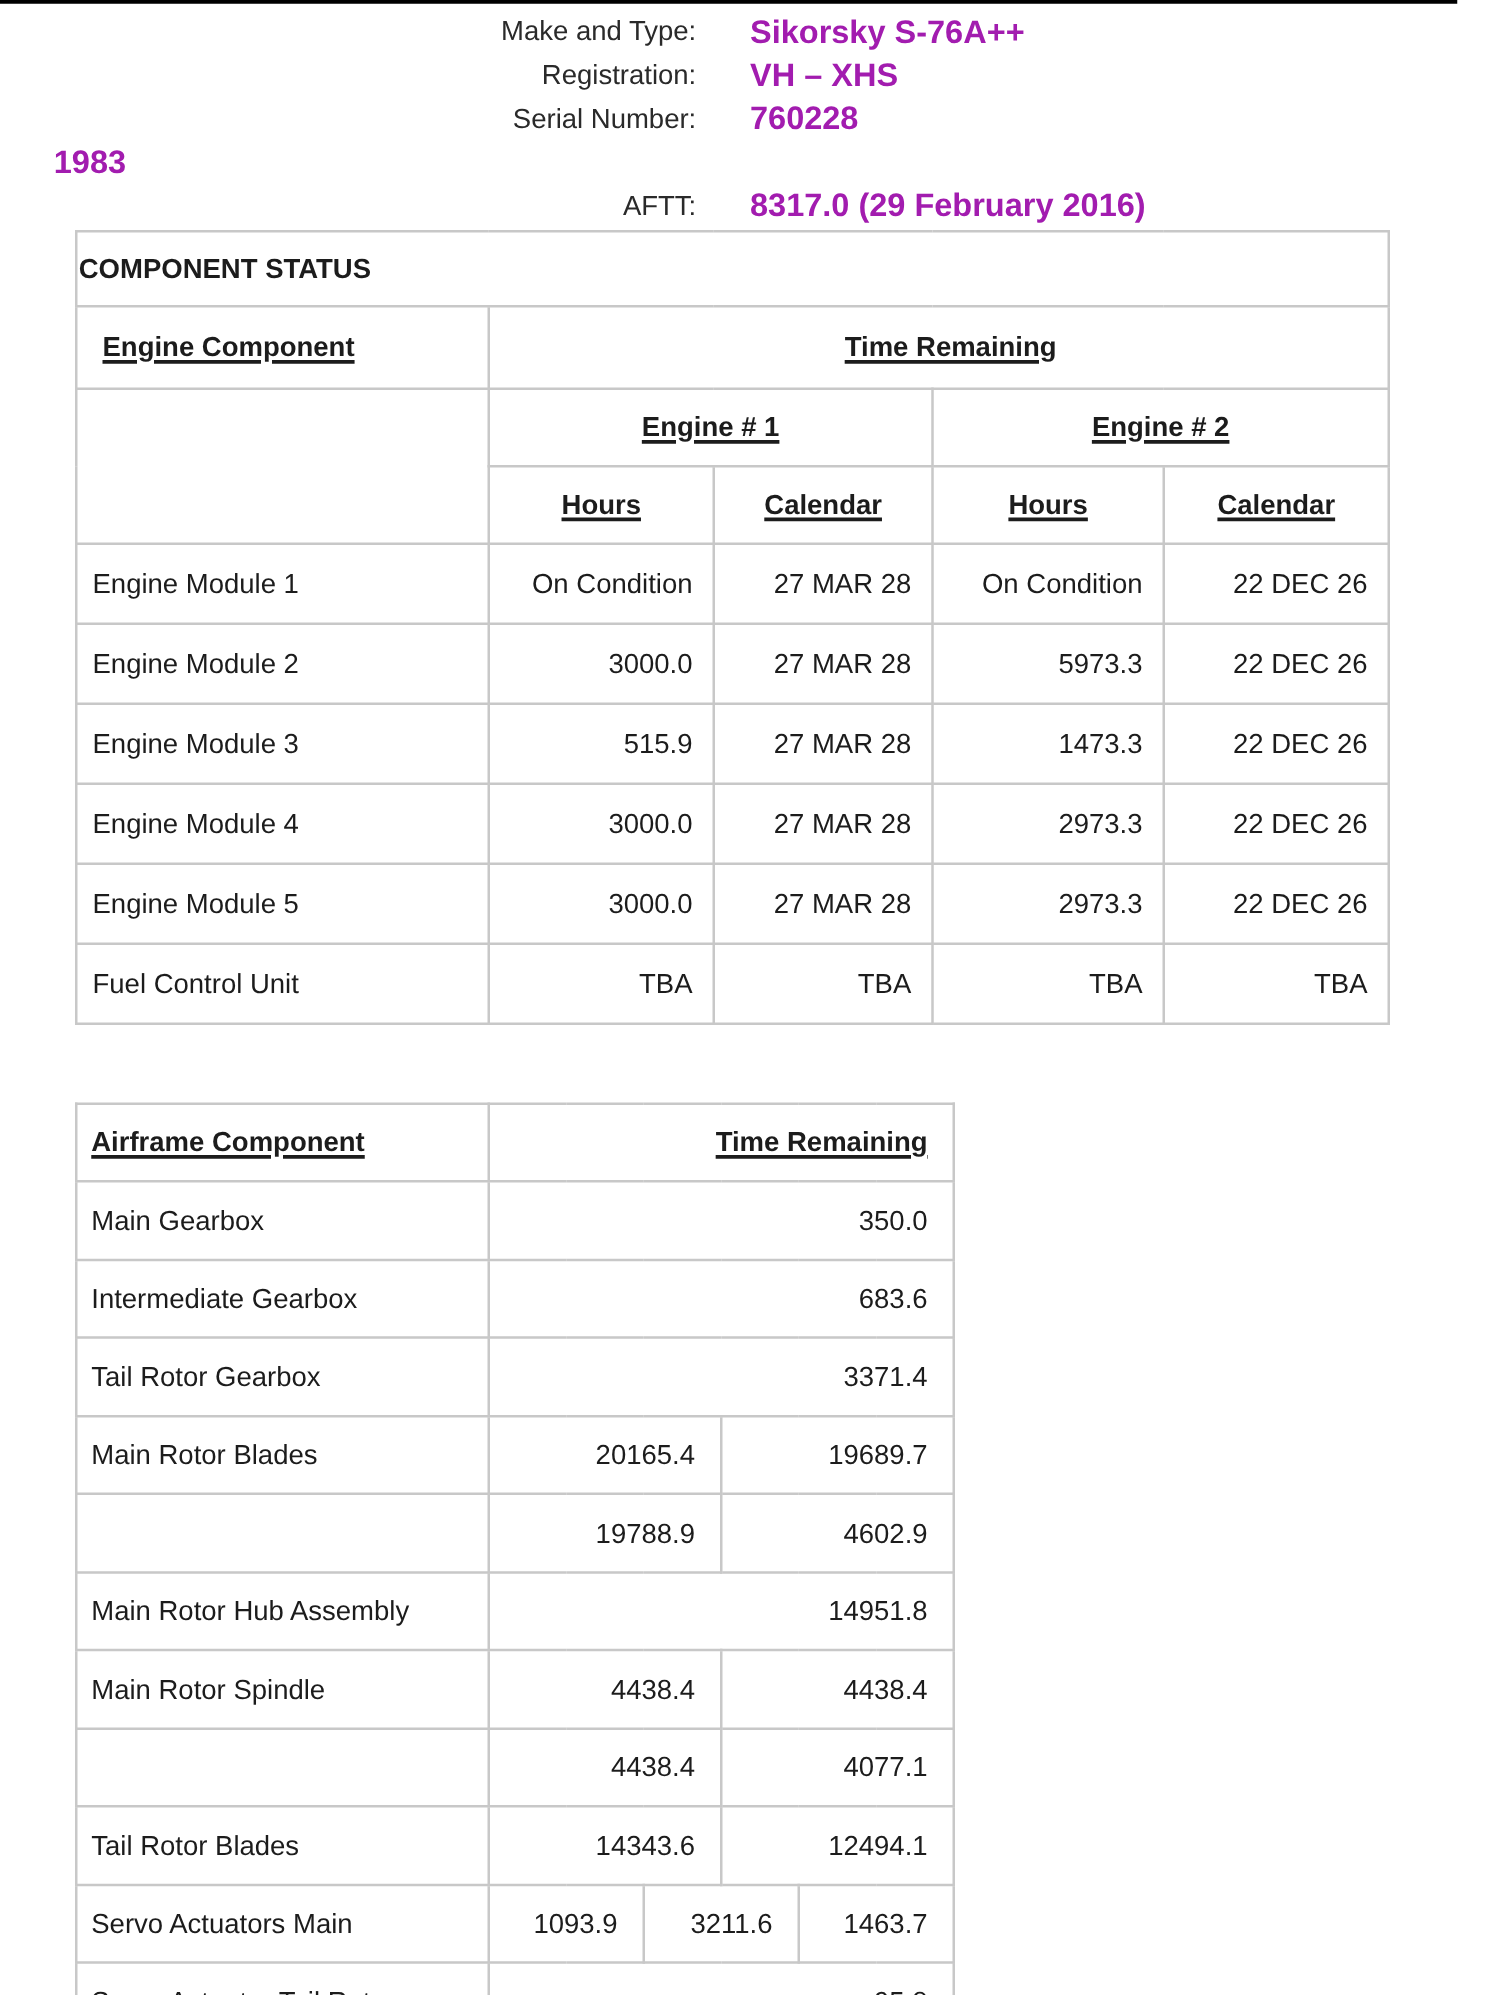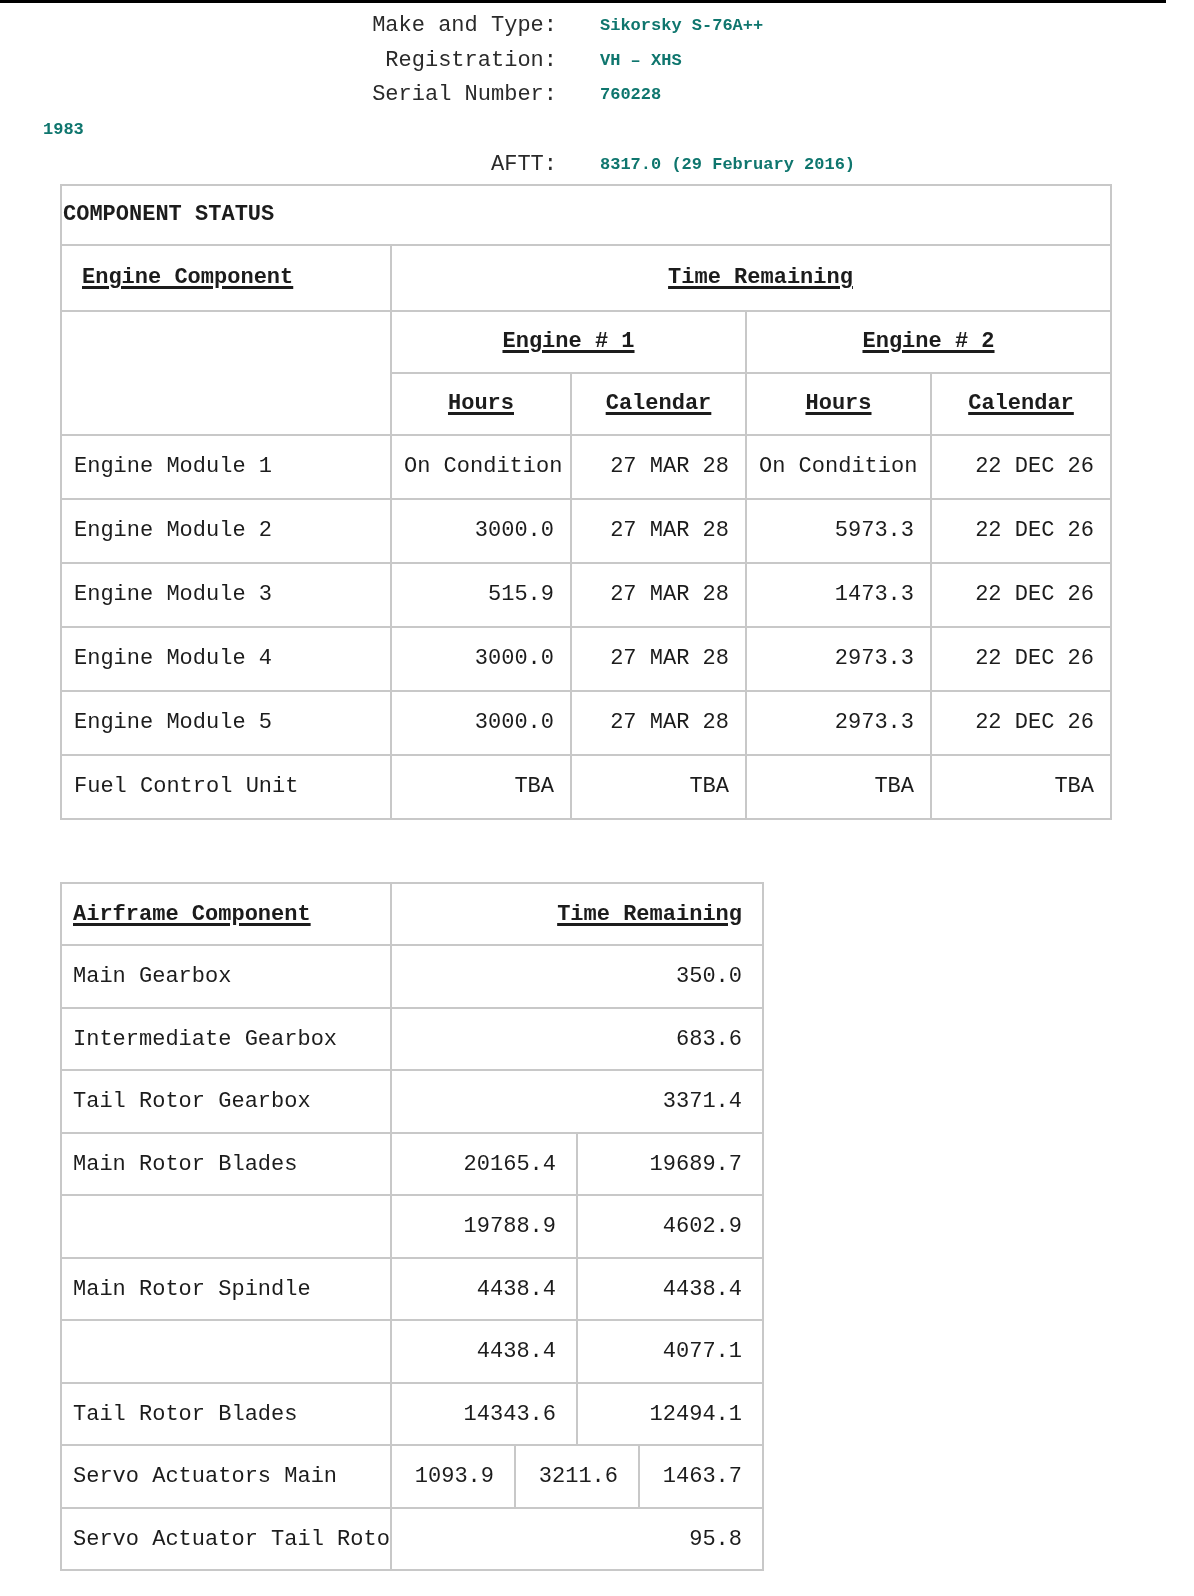--- a/index.html
+++ b/index.html
@@ -1,21 +1,21 @@
 <!DOCTYPE html>
 <html><head>
 <meta charset="utf-8">
 <style>
   html,body { margin:0; padding:0; background:#ffffff; }
   .page {
     position: relative;
     width: 1166px;
     height: 1596px;
     background: #ffffff;
-    font-family: Liberation Mono, monospace;
+    font-family: Liberation Sans, sans-serif;
     color: #1a1a1a;
     overflow: hidden;
   }
   .top-rule {
     position: absolute;
     top: 0; left: 0;
     width: 100%;
     height: 3px;
     background: #000000;
   }
@@ -24,23 +24,23 @@
   .hrow { height: 34.8px; display: flex; align-items: center; }
   .hlabel {
     width: 557px;
     text-align: right;
     font-size: 22px;
     color: #2a2a2a;
     white-space: nowrap;
   }
   .hvalue {
     margin-left: 43px;
-    font-size: 17px;
+    font-size: 26px;
     font-weight: bold;
-    color: #0f766e;
+    color: #a21caf;
     white-space: nowrap;
   }
   
   table {
     border-collapse: collapse;
     table-layout: fixed;
     font-size: 22px;
     color: #1c1c1c;
   }
   td {
@@ -201,20 +201,24 @@
       <td class="lft">Main Rotor Blades</td>
       <td class="rgt2" colspan="3">20165.4</td>
       <td class="rgt2" colspan="3">19689.7</td>
     </tr>
     <tr>
       <td class="lft"></td>
       <td class="rgt2" colspan="3">19788.9</td>
       <td class="rgt2" colspan="3">4602.9</td>
     </tr>
     <tr>
+      <td class="lft">Main Rotor Hub Assembly</td>
+      <td class="rgt2" colspan="6">14951.8</td>
+    </tr>
+    <tr>
       <td class="lft">Main Rotor Spindle</td>
       <td class="rgt2" colspan="3">4438.4</td>
       <td class="rgt2" colspan="3">4438.4</td>
     </tr>
     <tr>
       <td class="lft"></td>
       <td class="rgt2" colspan="3">4438.4</td>
       <td class="rgt2" colspan="3">4077.1</td>
     </tr>
     <tr>

